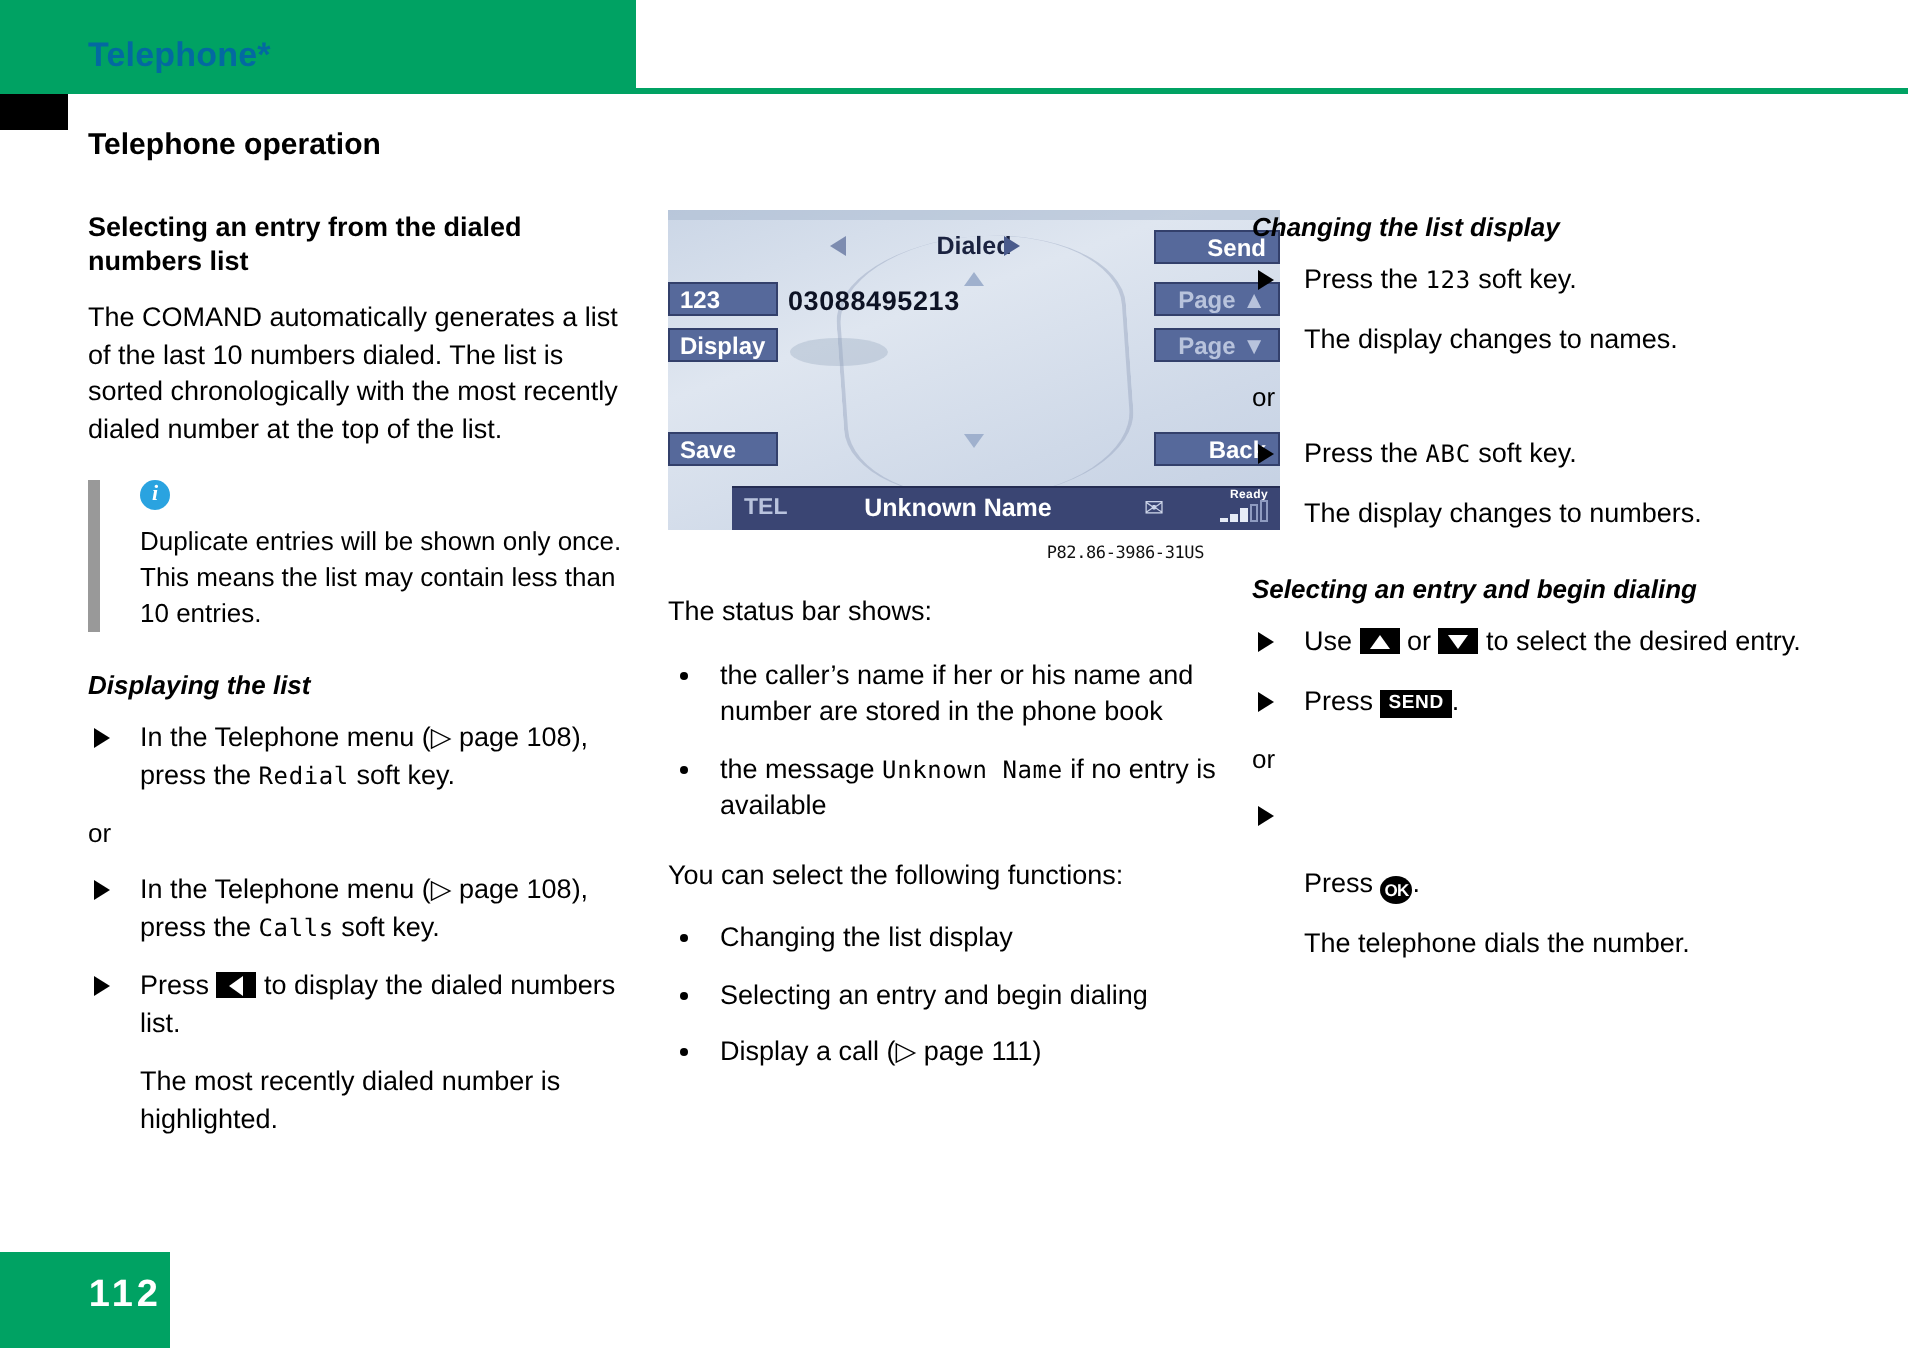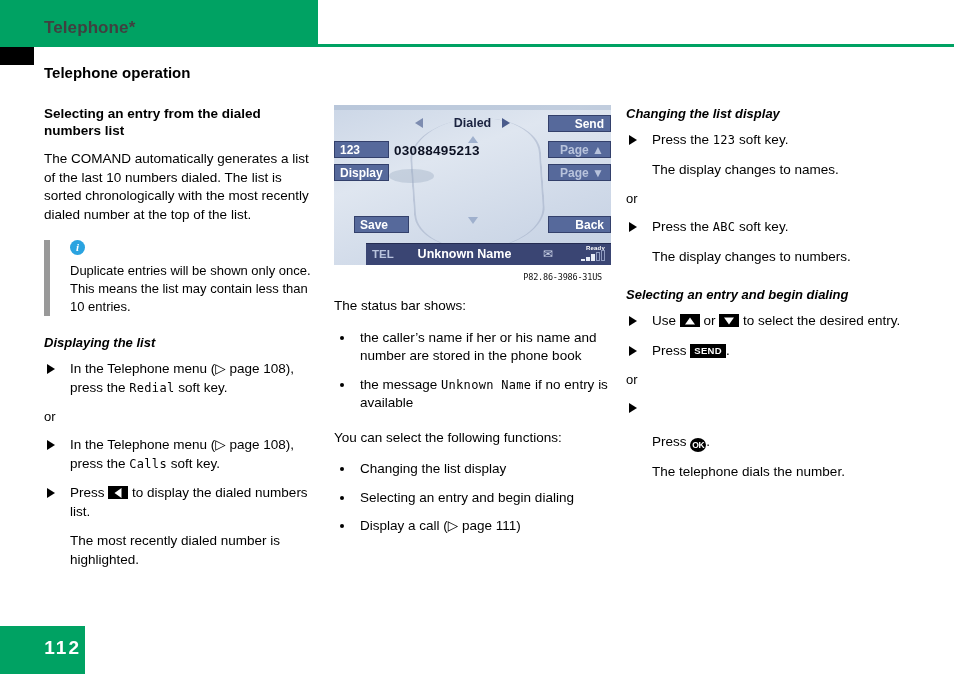--- a/index.html
+++ b/index.html
@@ -21,21 +21,21 @@
     position: absolute;
     left: 0; top: 0;
     width: 318px; height: 44px;
     background: #00a263;
   }
   .chapter-title {
     position: absolute;
     left: 44px; top: 18px;
     font-size: 17px;
     font-weight: bold;
-    color: #404040;
+    color: #0369a1;
     letter-spacing: 0.1px;
   }
   .rule-green {
     position: absolute;
     left: 0; top: 44px;
     width: 954px; height: 3px;
     background: #00a263;
   }
   .black-tab {
     position: absolute;
@@ -220,20 +220,21 @@
   .page-ref { white-space: nowrap; }
 
   
   .comand {
     position: relative;
     width: 277px;
     height: 160px;
     background: linear-gradient(160deg, #cbd6e6 0%, #dfe6f0 35%, #cfd9e8 70%, #c3cfe2 100%);
     overflow: hidden;
     font-family: "Liberation Sans", sans-serif;
+    padding-left: 29px;
   }
   .comand .watermark {
     position: absolute;
     left: 28%; top: 8%;
     width: 46%; height: 82%;
     border-left: 2px solid rgba(150,165,190,0.45);
     border-right: 2px solid rgba(150,165,190,0.45);
     border-radius: 50% / 30%;
     transform: rotate(-4deg);
   }
@@ -263,21 +264,21 @@
   }
   .softkey.left  { left: 0;   text-align: left;  padding-left: 5px; width: 55px; }
   .softkey.right { right: 0;  text-align: right; padding-right: 6px; width: 63px; }
   .softkey.dim { color: #b8c3dc; }
   .sk-send    { top: 10px; }
   .sk-pageup  { top: 36px; }
   .sk-pagedn  { top: 59px; }
   .sk-back    { top: 111px; }
   .sk-123     { top: 36px; }
   .sk-display { top: 59px; }
-  .sk-save    { top: 111px; margin-left: 20px; }
+  .sk-save    { top: 111px; }
 
   .cm-title {
     position: absolute;
     left: 0; right: 0; top: 11px;
     text-align: center;
     font-size: 12.5px;
     font-weight: bold;
     color: #1b2340;
   }
   .cm-arrow-l, .cm-arrow-r {

